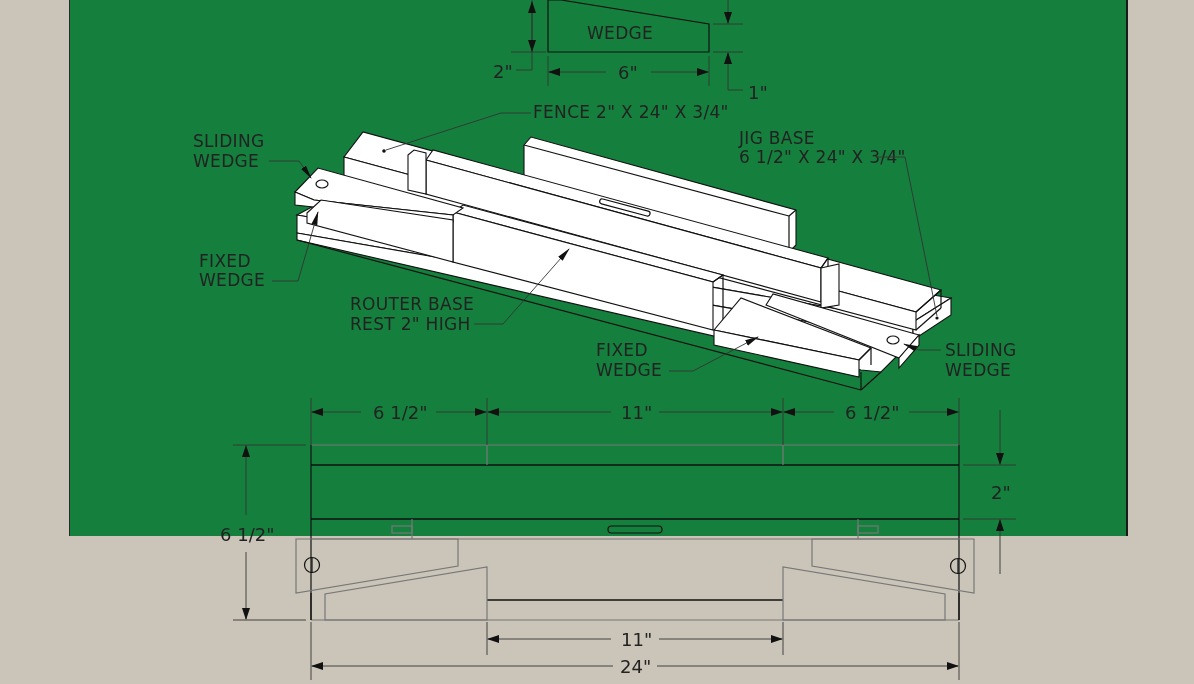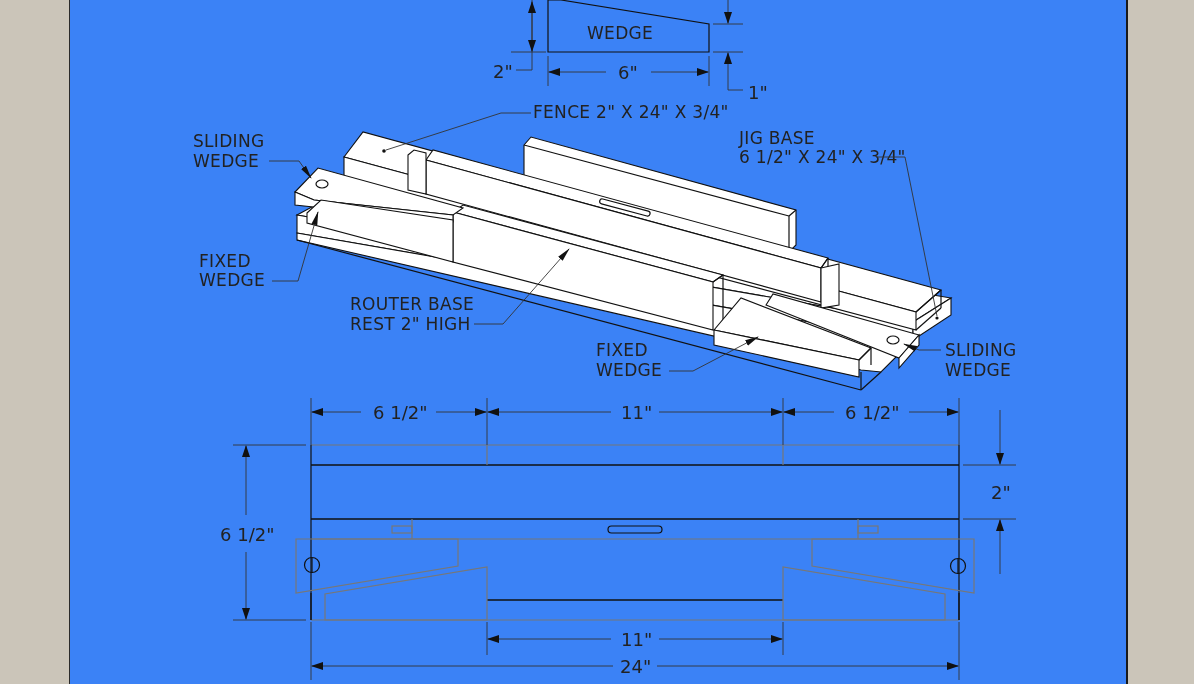--- a/index.html
+++ b/index.html
@@ -1,18 +1,18 @@
 <!DOCTYPE html>
 <html><head>
 <meta charset="utf-8">
 <style>
   html, body { margin:0; padding:0; }
   body { width:1194px; height:684px; overflow:hidden; background:#cbc5b9; position:relative;
          font-family:"DejaVu Sans", sans-serif; }
-  #sheet { position:absolute; left:69px; top:0; width:1056px; height:684px; background:#3b82f6;
+  #sheet { position:absolute; left:69px; top:0; width:1056px; height:536px; background:#15803d;
            border-left:1px solid #2a2a2a; border-right:2px solid #1a1a1a; }
   #drawing { position:absolute; left:0; top:0; }
   .lbl { font-family:"DejaVu Sans", sans-serif; font-size:17px; fill:#222; letter-spacing:0.3px; }
   .dim { font-family:"DejaVu Sans", sans-serif; font-size:18px; fill:#222; }
   .ln { stroke:#111; stroke-width:1.2; fill:none; }
   .ln2 { stroke:#111; stroke-width:1.6; fill:none; }
   .thin { stroke:#333; stroke-width:0.9; fill:none; }
   .gry { stroke:#777; stroke-width:1.2; fill:none; }
   .face { fill:#fff; stroke:#111; stroke-width:1.1; }
 </style>

